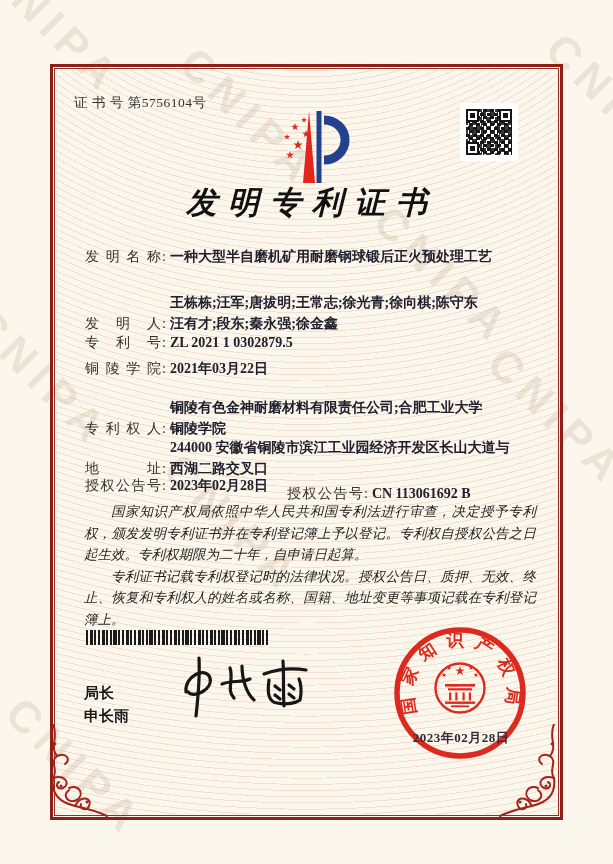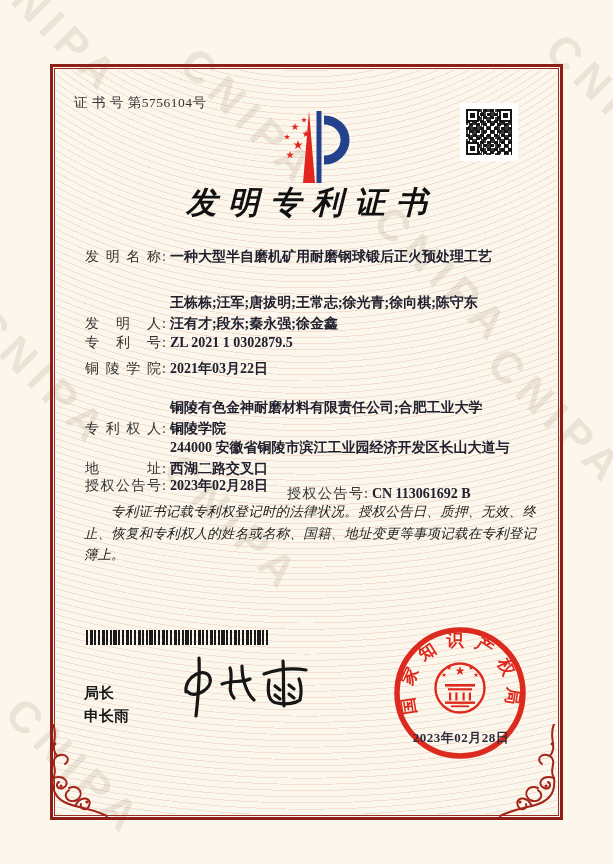--- a/index.html
+++ b/index.html
@@ -256,20 +256,21 @@
     <span class="colon">:</span>
     <span class="val">2023年02月28日</span>
     <span class="pair2">
       <span class="lbl">授权公告号</span>
       <span class="colon">:</span>
       <span class="val">CN 113061692 B</span>
     </span>
   </div>
 
   <div class="paras">
+    <p>国家知识产权局依照中华人民共和国专利法进行审查，决定授予专利权，颁发发明专利证书并在专利登记簿上予以登记。专利权自授权公告之日起生效。专利权期限为二十年，自申请日起算。</p>
     <p>专利证书记载专利权登记时的法律状况。授权公告日、质押、无效、终止、恢复和专利权人的姓名或名称、国籍、地址变更等事项记载在专利登记簿上。</p>
   </div>
 
   <div class="barcode"></div>
 
   <div class="officer">
     <div>局长</div>
     <div>申长雨</div>
   </div>
 

